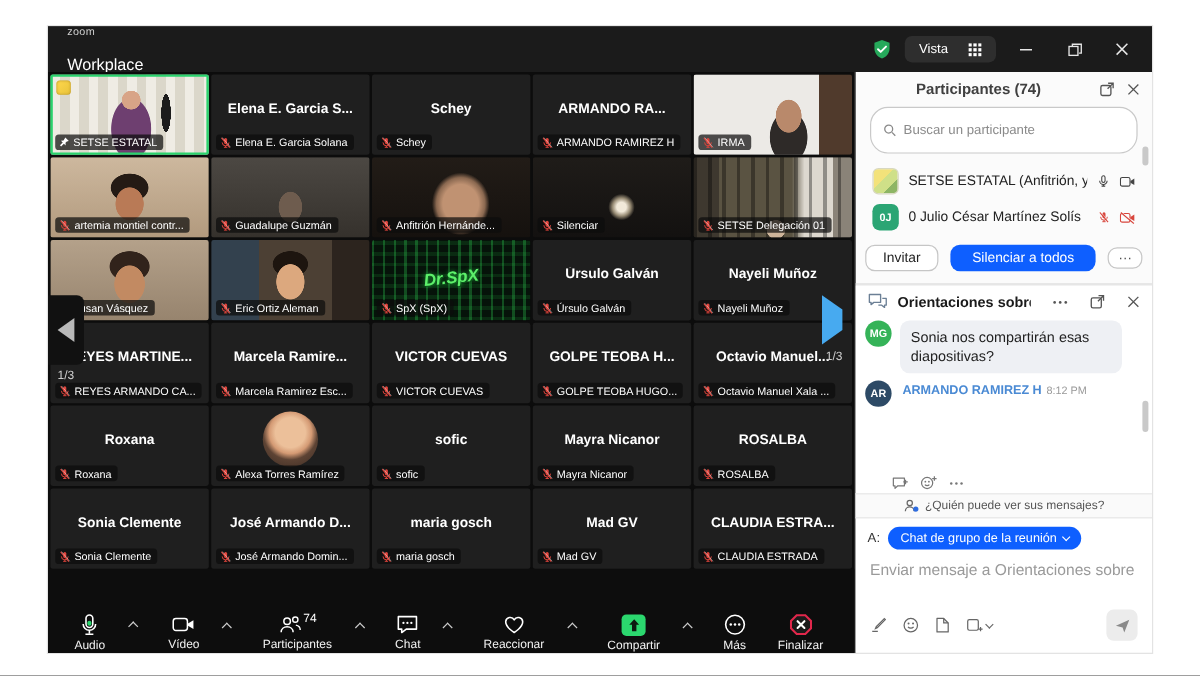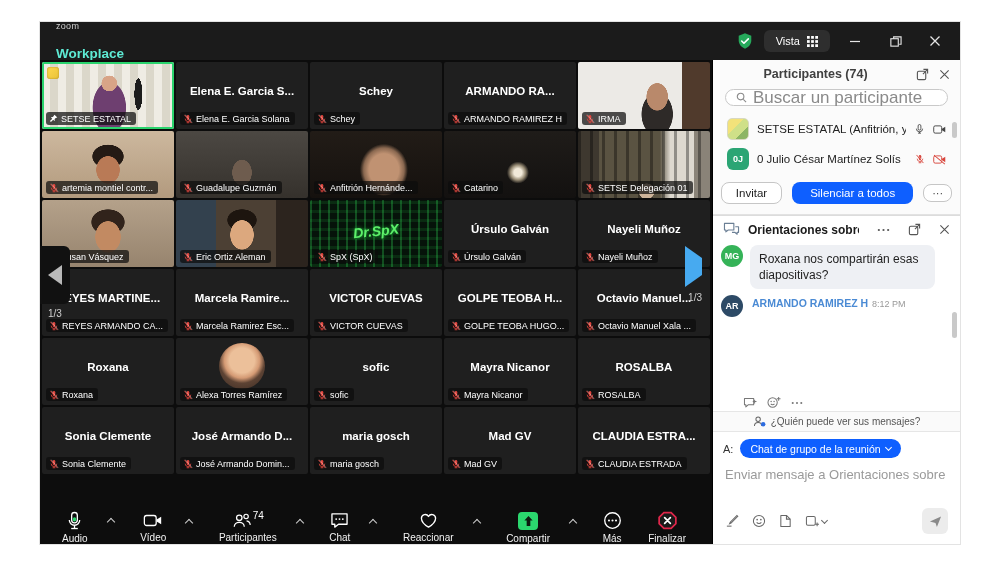--- a/index.html
+++ b/index.html
@@ -3,23 +3,23 @@
 <meta charset="utf-8">
 <style>
   * { margin:0; padding:0; box-sizing:border-box; }
   body { background:#fff; font-family:"Liberation Sans", sans-serif; width:1000px; height:563px; overflow:hidden; }
   .app { position:absolute; left:40px; top:22px; width:920px; height:522px; background:#0d0d0d; display:flex; flex-direction:column; box-shadow:0 0 0 1px #e3e3e3; }
 
   
   .titlebar { height:38px; background:#1b1b1b; display:flex; align-items:center; padding:0 10px 0 16px; flex:0 0 auto; }
   .brand { display:flex; flex-direction:column; line-height:1; }
   .brand-small { font-size:9px; color:#cfcfcf; letter-spacing:.3px; }
-  .brand-main { font-size:13.5px; color:#5eead4; font-weight:bold; margin-top:16px; }
+  .brand-main { font-size:13.5px; color:#ffffff; font-weight:normal; margin-top:16px; }
   .tb-right { margin-left:auto; display:flex; align-items:center; gap:10px; }
-  .vista-pill { display:flex; align-items:center; gap:7px; background:#2e2e2e; border-radius:6px; padding:5px 12px; color:#fff; font-size:11px; cursor:default; }
+  .vista-pill { display:flex; align-items:center; gap:17px; background:#2e2e2e; border-radius:6px; padding:5px 12px; color:#fff; font-size:11px; cursor:default; }
   .winbtn { color:#e6e6e6; width:30px; height:26px; display:flex; align-items:center; justify-content:center; font-size:13px; }
 
   
   .main { flex:1; display:flex; min-height:0; }
   .stage { width:672px; display:flex; flex-direction:column; position:relative; background:#0c0c0c; }
 
   
   .grid { flex:1; display:grid; grid-template-columns:repeat(5,1fr); grid-template-rows:repeat(6,1fr); gap:2px; padding:2px 2px 0 2px; }
   .tile { position:relative; background:#1f1f1f; overflow:hidden; border-radius:2px; }
   .tile.active { outline:2px solid #2ad36d; outline-offset:-2px; }
@@ -85,21 +85,21 @@
   .titem .lbl { font-size:10px; color:#f2f2f2; white-space:nowrap; }
   .caret { width:6px; height:6px; border-right:1.6px solid #cdcdcd; border-bottom:1.6px solid #cdcdcd; transform:rotate(-135deg); margin-top:8px; }
   .badge74 { font-size:10px; color:#fff; position:relative; top:-2px; margin-left:1px; }
   .share-ic { width:20px; height:18px; background:#2bd76e; border-radius:4px; display:flex; align-items:center; justify-content:center; }
 
   
   .sidebar { flex:1; background:#fbfbfb; display:flex; flex-direction:column; border-left:1px solid #000; min-width:0; }
   .panelhead { display:flex; align-items:center; padding:7px 10px 5px 12px; }
   .panelhead .ptitle { flex:1; text-align:center; font-size:12.5px; font-weight:bold; color:#404040; }
   .hicon { color:#555; font-size:12px; margin-left:10px; display:flex; align-items:center; }
-  .searchbox { margin:3px 12px 8px 12px; height:17px; border:1px solid #c9c9c9; border-radius:15px; background:#fff; display:flex; align-items:center; gap:6px; padding:0 10px; color:#8a8a8a; font-size:17px; }
+  .searchbox { margin:3px 12px 8px 12px; height:39px; border:1px solid #c9c9c9; border-radius:15px; background:#fff; display:flex; align-items:center; gap:6px; padding:0 10px; color:#8a8a8a; font-size:11px; }
   .prow { display:flex; align-items:center; gap:8px; padding:4px 14px 4px 14px; }
   .prow .pname { flex:1; font-size:11.5px; color:#222; white-space:nowrap; overflow:hidden; }
   .pavatar-img { width:22px; height:22px; border-radius:5px; background:linear-gradient(135deg,#f3e27a 0 40%, #cfe088 40% 70%, #8db564 70%); border:1px solid #d8d8c0; }
   .pavatar-circ { width:22px; height:22px; border-radius:6px; display:flex; align-items:center; justify-content:center; color:#fff; font-size:9px; font-weight:bold; }
   .picons { display:flex; gap:8px; align-items:center; }
   .pbuttons { display:flex; align-items:center; justify-content:center; gap:10px; padding:8px 0 10px 0; border-bottom:1px solid #e2e2e2; }
   .btn-outline { border:1px solid #c6c6c6; background:#fff; border-radius:8px; font-size:11.5px; color:#222; padding:4px 14px; }
   .btn-blue { background:#0e5fff; color:#fff; border:none; border-radius:8px; font-size:11.5px; padding:5px 18px; }
   .btn-more { border:1px solid #c6c6c6; background:#fff; border-radius:8px; font-size:11px; color:#444; padding:4px 8px; line-height:8px; }
 
@@ -279,21 +279,21 @@
           </div>
           <div class="tile scene-catarino">
             <div class="plate">
               <svg width="10" height="10" viewBox="0 0 16 16">
                 <rect x="6" y="1.5" width="4" height="8" rx="2" fill="#e0443c"></rect>
                 <path d="M3.5 7.5a4.5 4.5 0 0 0 9 0" fill="none" stroke="#e0443c" stroke-width="1.3"></path>
                 <path d="M8 12v2M5.8 14h4.4" stroke="#e0443c" stroke-width="1.3"></path>
                 <path d="M2.5 1.5l11 13" stroke="#e0443c" stroke-width="1.6"></path>
                 <path d="M3.6 1l11 13" stroke="#fff" stroke-width=".7" opacity=".85"></path>
               </svg>
-              <span>Catarino</span>
+              <span>Silenciar</span>
             </div>
           </div>
           <div class="tile scene-delegacion">
             <div class="plate">
               <svg width="10" height="10" viewBox="0 0 16 16">
                 <rect x="6" y="1.5" width="4" height="8" rx="2" fill="#e0443c"></rect>
                 <path d="M3.5 7.5a4.5 4.5 0 0 0 9 0" fill="none" stroke="#e0443c" stroke-width="1.3"></path>
                 <path d="M8 12v2M5.8 14h4.4" stroke="#e0443c" stroke-width="1.3"></path>
                 <path d="M2.5 1.5l11 13" stroke="#e0443c" stroke-width="1.6"></path>
                 <path d="M3.6 1l11 13" stroke="#fff" stroke-width=".7" opacity=".85"></path>
@@ -760,21 +760,21 @@
             <svg width="11" height="11" viewBox="0 0 12 12">
                 <path d="M1.5 1.5l9 9M10.5 1.5l-9 9" stroke="#555" stroke-width="1.2"></path>
               </svg>
           </span>
         </div>
 
         <div class="msgs" id="msgs">
             <div class="msg">
               <span class="mavatar" style="background: rgb(53, 179, 88);">MG</span>
               <div class="mbody">
-                <div class="mbubble">Roxana nos compartirán esas diapositivas?</div>
+                <div class="mbubble">Sonia nos compartirán esas diapositivas?</div>
               </div>
             </div>
             <div class="msg">
               <span class="mavatar" style="background: rgb(45, 74, 102);">AR</span>
               <div class="mbody">
                 <div class="msender">ARMANDO RAMIREZ H<span class="mtime">8:12 PM</span></div>
               </div>
             </div>
           </div>
 

